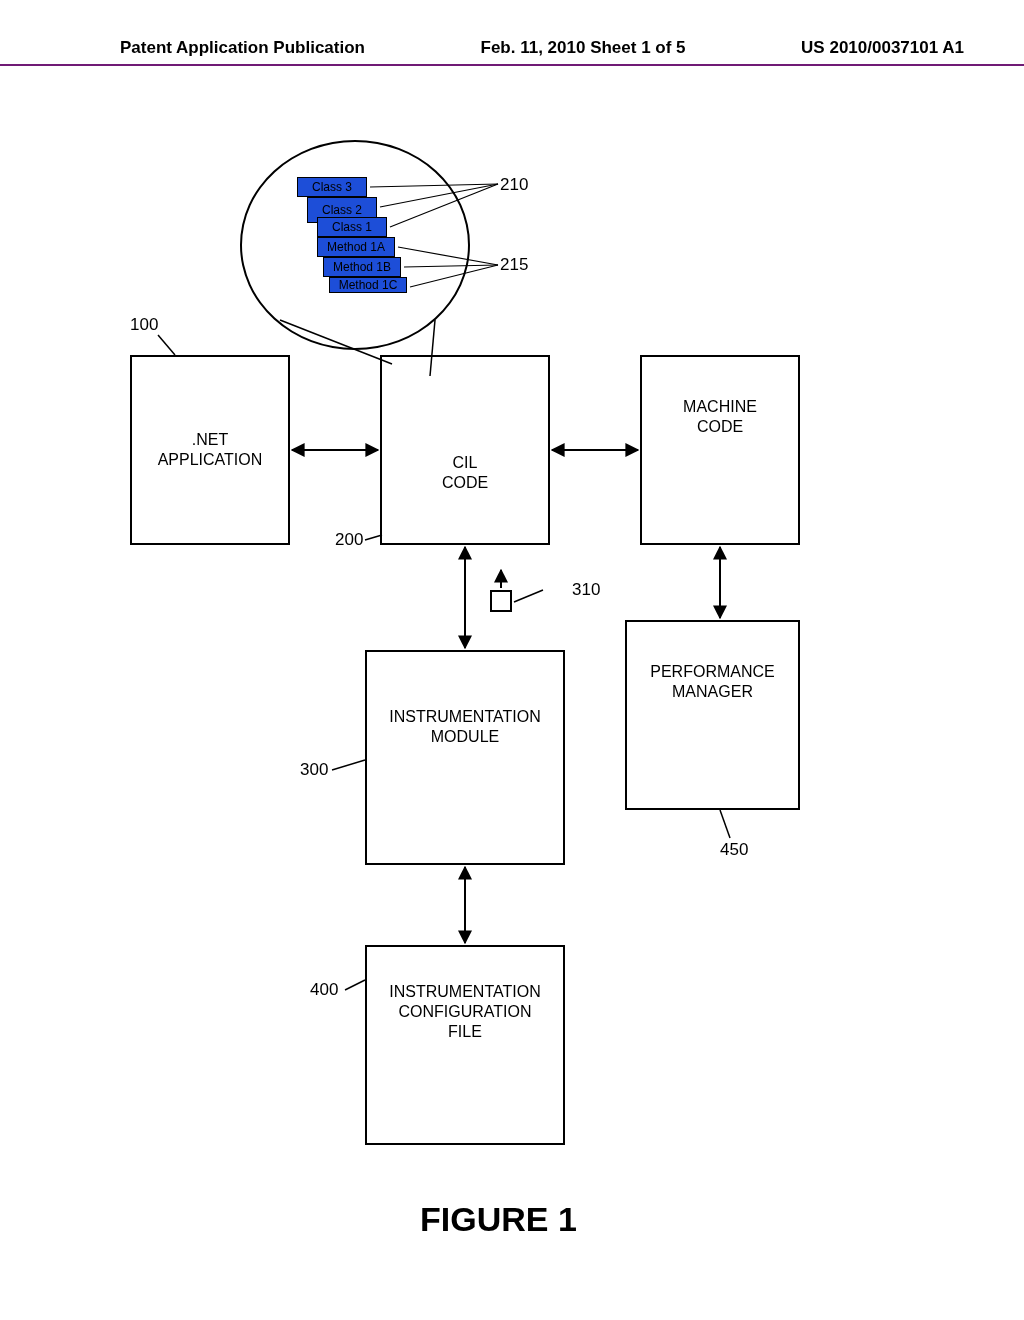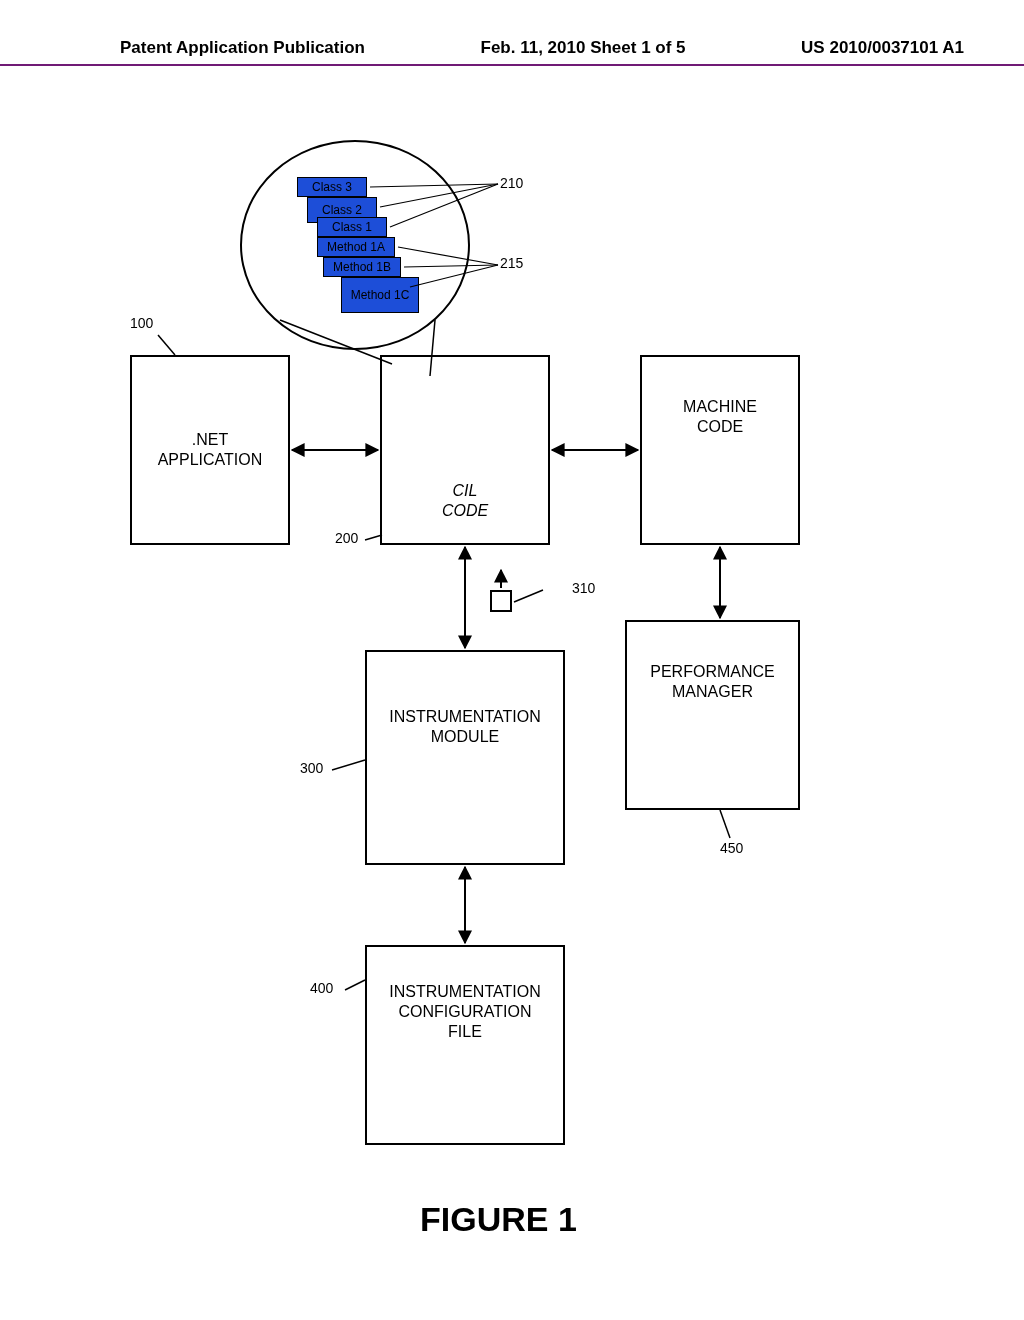--- a/index.html
+++ b/index.html
@@ -47,21 +47,21 @@
     border: 1.5px solid #000;
     background: #1d4ed8;
     font-size: 12px;
     display: flex;
     align-items: center;
     justify-content: center;
     padding: 0 4px;
   }
   .label {
     position: absolute;
-    font-size: 14px;
+    font-size: 17px;
   }
   .circle {
     position: absolute;
     border: 2px solid #000;
     border-radius: 50%;
   }
   .figcap {
     position: absolute;
     font-weight: 900;
     font-size: 34px;
@@ -99,32 +99,32 @@
     </div>
   <div class="minibox" style="left:317px; top:97px; width:70px; height:20px;text-align:center;">
       <span>Class 1</span>
     </div>
   <div class="minibox" style="left:317px; top:117px; width:78px; height:20px;">
       <span>Method 1A</span>
     </div>
   <div class="minibox" style="left:323px; top:137px; width:78px; height:20px;">
       <span>Method 1B</span>
     </div>
-  <div class="minibox" style="left:329px; top:157px; width:78px; height:36px;margin-left:12px;">
+  <div class="minibox" style="left:329px; top:157px; width:78px; height:16px;">
       <span>Method 1C</span>
     </div>
 
   <div class="stackbox" style="left:390px; top:240px; width:26px; height:30px;"></div>
   <div class="stackbox" style="left:398px; top:248px; width:26px; height:30px;"></div>
   <div class="stackbox" style="left:406px; top:256px; width:26px; height:30px;"></div>
 
   <div class="box" style="left:130px; top:235px; width:160px; height:190px; white-space:pre-line;">.NET
 APPLICATION</div>
 
-  <div class="box" style="left:380px; top:235px; width:170px; height:190px; white-space:pre-line; justify-content:flex-end; padding-bottom:22px;font-style:italic;">CIL
+  <div class="box" style="left:380px; top:235px; width:170px; height:190px; white-space:pre-line; justify-content:flex-end; padding-bottom:50px;">CIL
 CODE</div>
 
   <div class="box" style="left:640px; top:235px; width:160px; height:190px; white-space:pre-line; justify-content:flex-start; padding-top:40px;">MACHINE
 CODE</div>
 
   <div class="box" style="left:365px; top:530px; width:200px; height:215px; white-space:pre-line; justify-content:flex-start; padding-top:55px;">INSTRUMENTATION
 MODULE</div>
 
   <div class="box" style="left:625px; top:500px; width:175px; height:190px; white-space:pre-line; justify-content:flex-start; padding-top:40px;">PERFORMANCE
 MANAGER</div>

